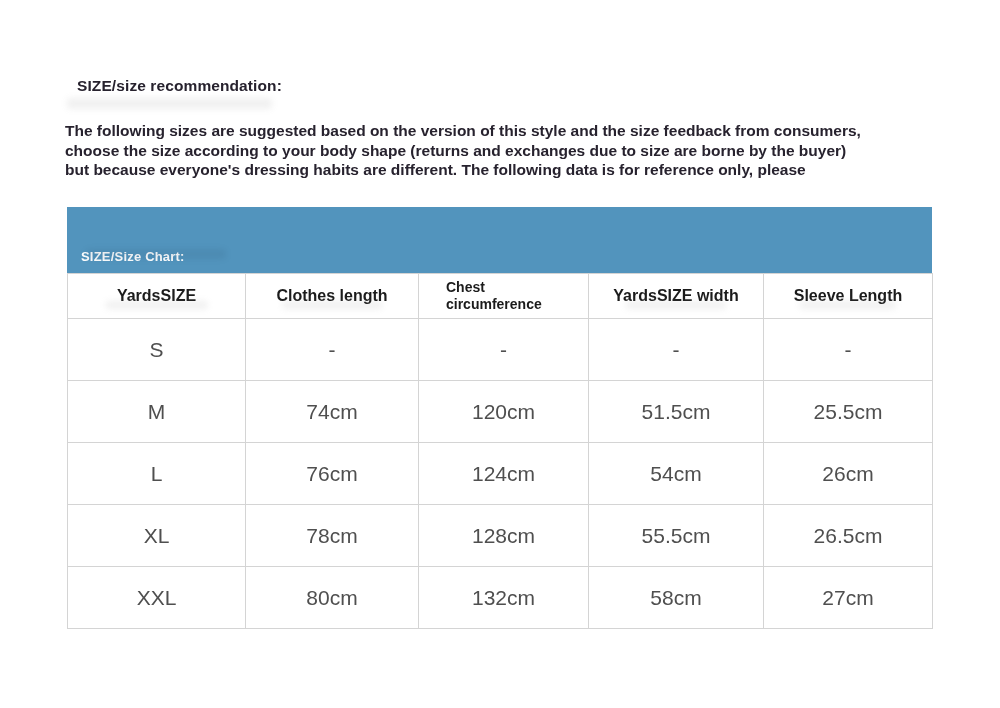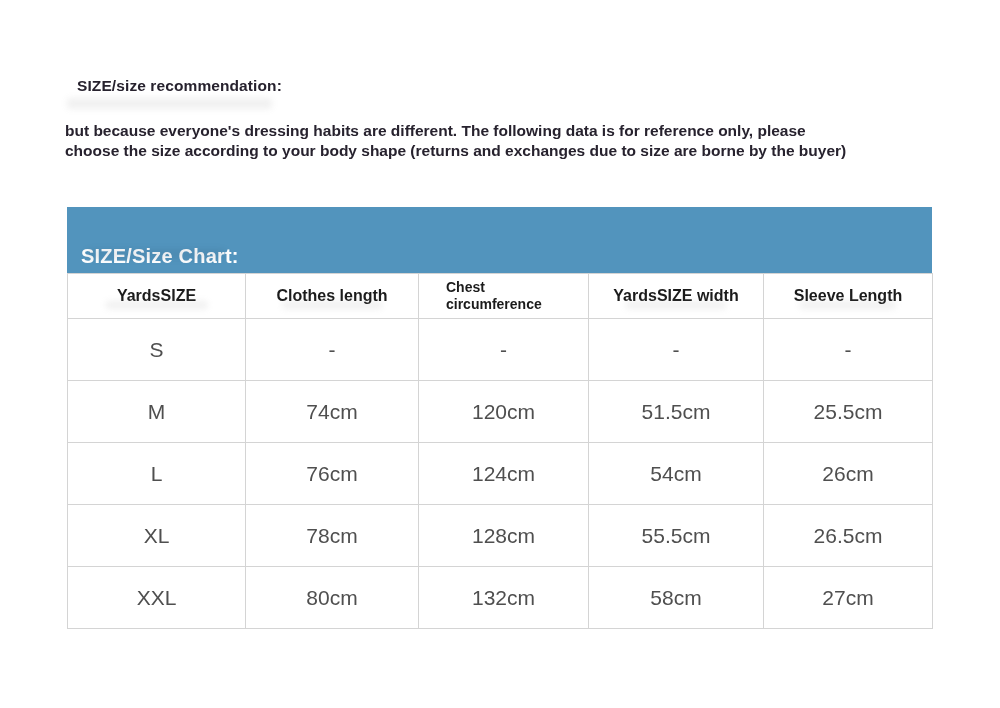--- a/index.html
+++ b/index.html
@@ -23,21 +23,21 @@
     filter: blur(3px); border-radius: 3px;
     pointer-events: none;
   }
   .ghost-heading { left: 67px; top: 98px; width: 205px; height: 11px; }
 
   .chart-title-bar {
     position: absolute; left: 67px; top: 207px; width: 865px; height: 66px;
     background: #5294bd; display: flex; align-items: center; padding-left: 14px;
   }
   .chart-title {
-    color: #ffffff; font-size: 20px; font-weight: bold; letter-spacing: 0.2px;
+    color: #ffffff; font-size: 13px; font-weight: bold; letter-spacing: 0.2px;
     position: relative; top: -2px; margin-top: 36px;
   }
   .ghost-bar-title { left: 86px; top: 249px; width: 140px; height: 10px; background: #1d3a55; opacity: 0.10; }
 
   table.size-table {
     position: absolute; left: 67px; top: 273px; width: 865px;
     border-collapse: collapse; table-layout: fixed;
   }
   .size-table td, .size-table th {
     border: 1px solid #d4d4d4; text-align: center; vertical-align: middle;
@@ -57,22 +57,23 @@
     left: 50%; transform: translateX(-50%); bottom: 9px; width: 58%; height: 8px;
   }
 </style>
 </head>
 <body>
 
 <div class="reco-heading">SIZE/size recommendation:</div>
 <i class="ghost ghost-heading"></i>
 
 <div class="reco-body">
+  <div class="line">The following sizes are suggested based on the version of this style and the size feedback from consumers,</div>
+  <div class="line">choose the size according to your body shape (returns and exchanges due to size are borne by the buyer)</div>
   <div class="line">but because everyone's dressing habits are different. The following data is for reference only, please</div>
-  <div class="line">choose the size according to your body shape (returns and exchanges due to size are borne by the buyer)</div>
 </div>
 
 <div class="chart-title-bar" style="background: rgb(82, 148, 189);">
   <span class="chart-title">SIZE/Size Chart:</span>
 </div>
 <i class="ghost ghost-bar-title"></i>
 
 <table class="size-table">
   <colgroup>
     <col style="width:178px">

